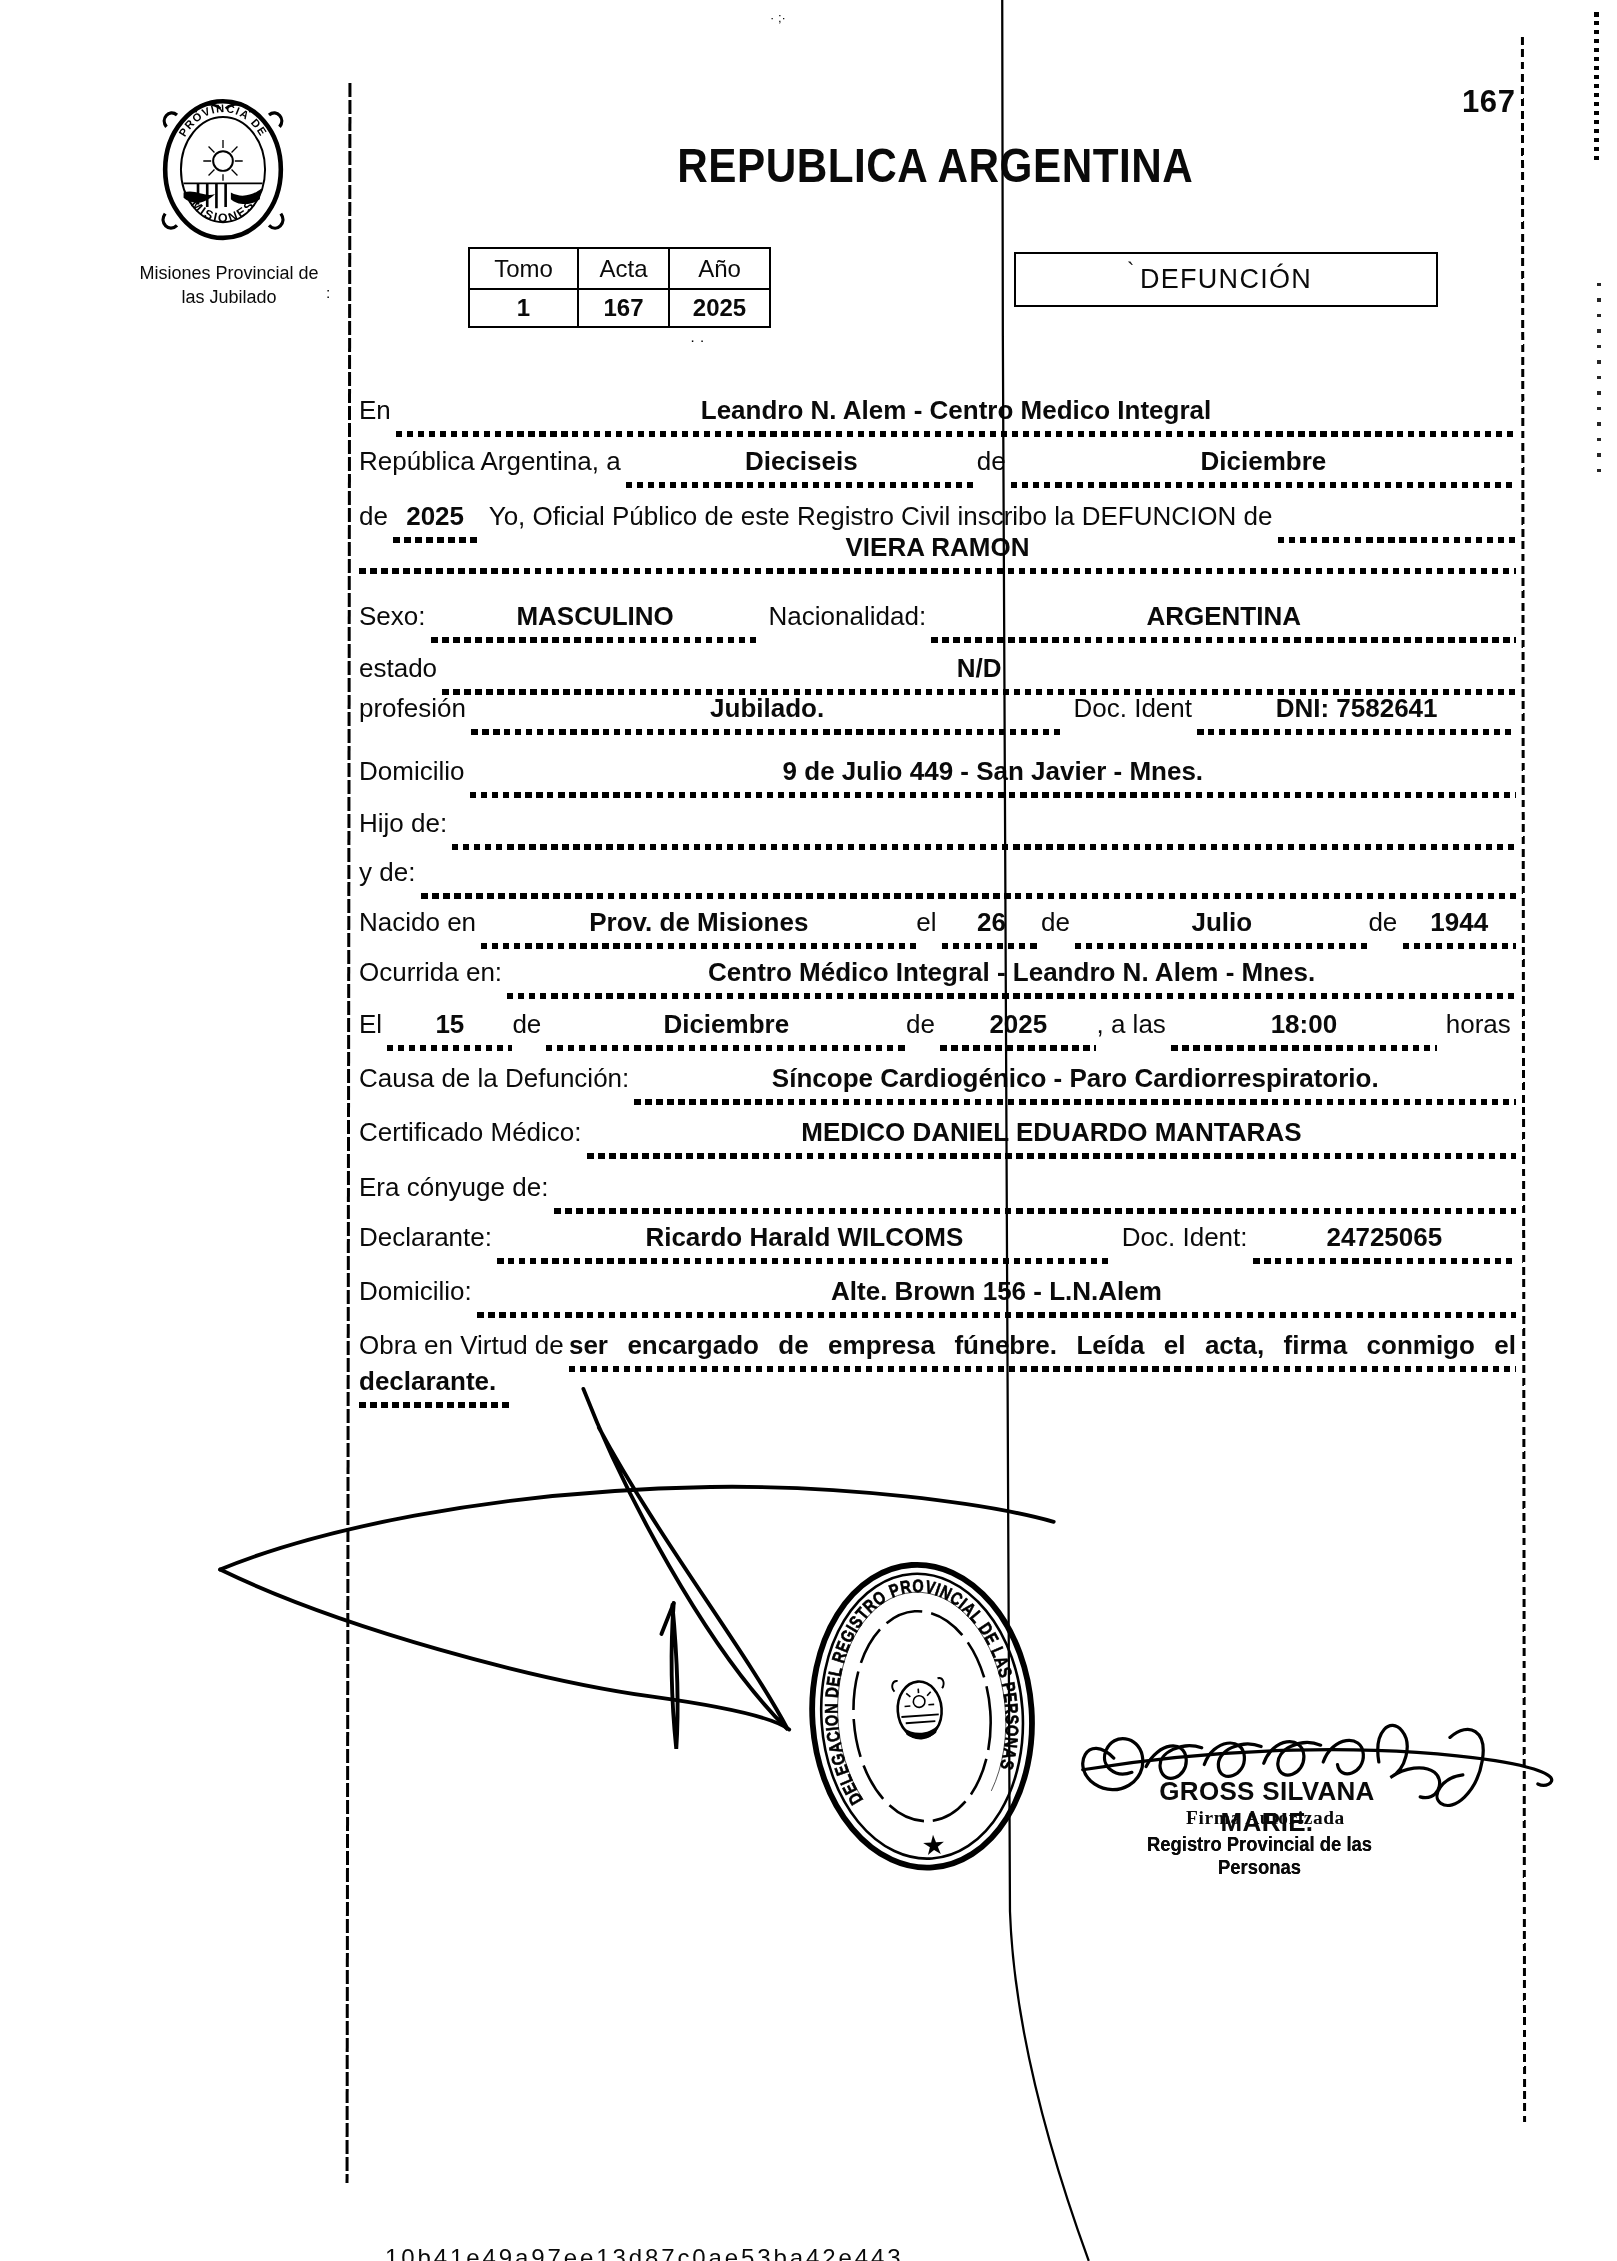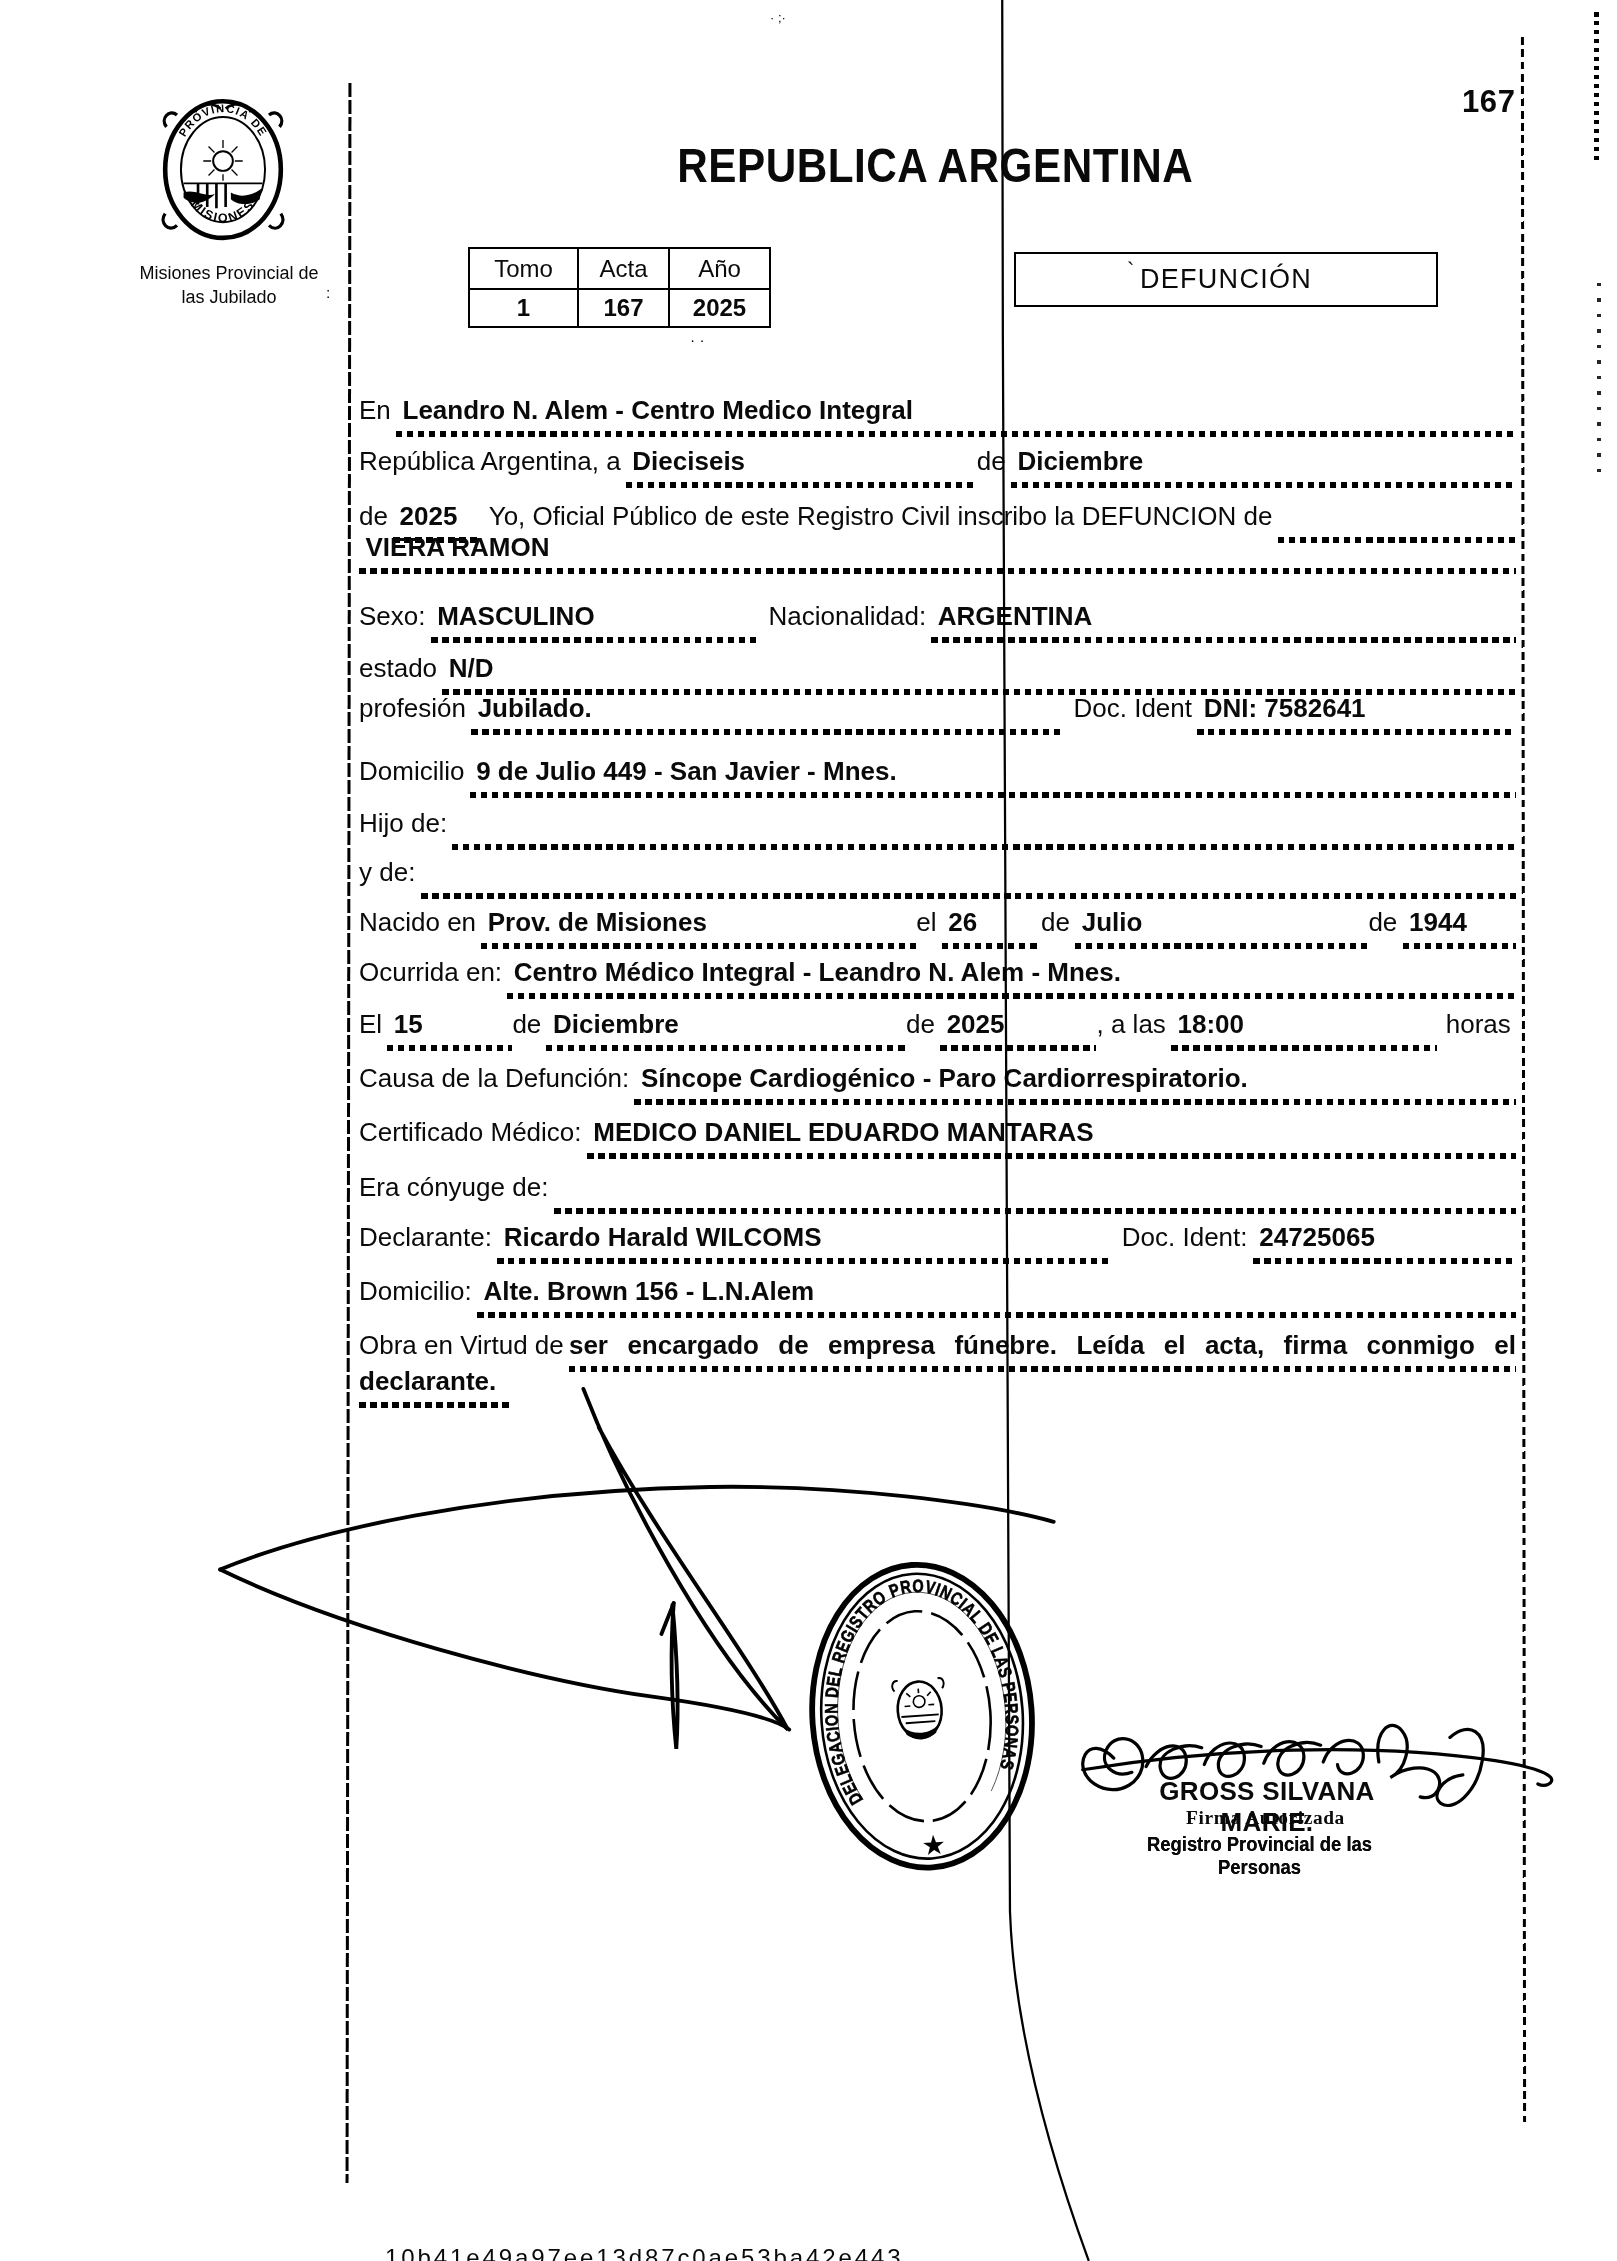--- a/index.html
+++ b/index.html
@@ -28,21 +28,21 @@
 
   
   .defbox{left:1014px;top:252px;width:420px;height:51px;border:2.6px solid #000;
     display:flex;align-items:center;justify-content:center;}
   .defbox .t{font-size:27px;letter-spacing:1.3px;}
   .defbox .tick{position:absolute;left:111px;top:3.9px;font-size:22px;}
 
   
   .row{position:absolute;left:359px;width:1157px;display:flex;align-items:flex-end;font-size:26px;line-height:1.12;}
   .lbl{white-space:nowrap;padding:0 5.2px 11.6px 0;margin-top:16px;}
-  .fld{display:flex;flex-direction:column;min-width:0;}
+  .fld{display:flex;flex-direction:column;align-items:center;min-width:0;}
   .val{font-weight:700;white-space:nowrap;padding:0 6.5px;min-height:28px;}
   .val:empty::before{content:"\00a0";}
   .dots{align-self:stretch;height:5.8px;margin-top:5.8px;
     background-image:repeating-linear-gradient(90deg,#000 0 6.5px,transparent 6.5px 11px);}
   .val.just{width:100%;text-align:justify;text-align-last:justify;white-space:normal;padding:0;}
 
   
   .vborder-left{left:347px;top:83px;width:2.6px;height:2100px;
     background-image:repeating-linear-gradient(180deg,#000 0 14px,transparent 14px 17px);transform:rotate(.08deg);}
   .vborder-right{left:1522px;top:37px;width:2.6px;height:2085px;

